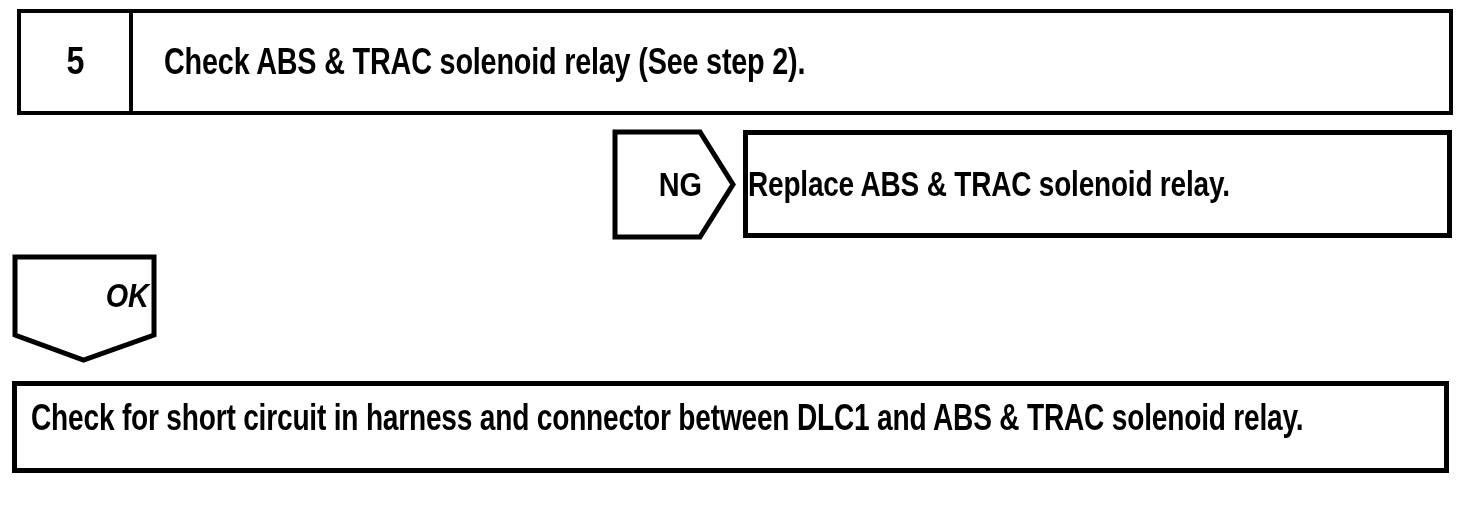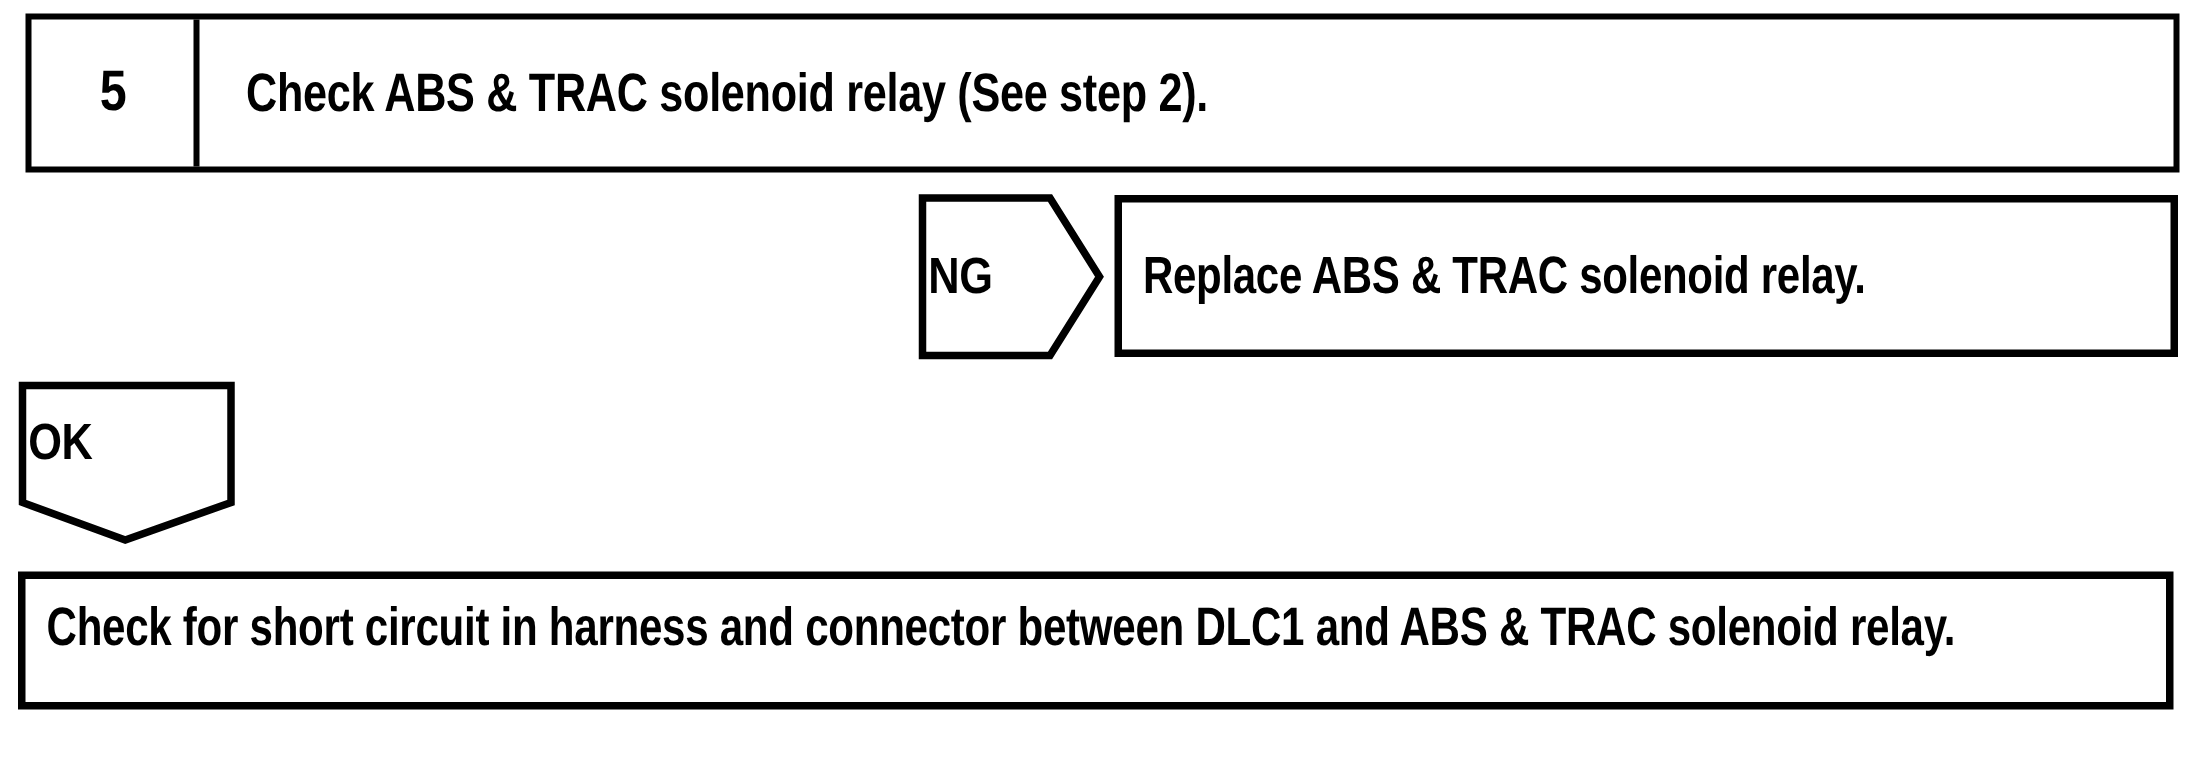--- a/index.html
+++ b/index.html
@@ -41,21 +41,20 @@
   }
   .step-text-cell {
     flex: 1;
     padding-left: 31px;
     display: flex;
     align-items: center;
   }
   .ng-action-box {
     left: 743px; top: 130px;
     width: 709px; height: 108px;
-    padding-left: 14px;
   }
   .result-box {
     left: 12px; top: 381px;
     width: 1437px; height: 92px;
     align-items: flex-start;
     padding-top: 12px;
     padding-left: 14px;
   }
   .t {
     white-space: nowrap;
@@ -94,29 +93,29 @@
   .shape polygon {
     fill: var(--paper, #ffffff);
     stroke: var(--ink, #000000);
     stroke-width: 5;
     stroke-linejoin: miter;
   }
   .shape-label {
     position: absolute;
     display: flex;
     align-items: center;
-    justify-content: flex-start;
+    justify-content: flex-end;
   }
   .ng-label {
     left: 615px; top: 132px;
     width: 90px; height: 105px;
   }
   .ok-label {
     left: 15px; top: 257px;
-    width: 137px; height: 78px;
+    width: 137px; height: 78px; font-style: italic;
   }
 </style>
 </head>
 <body>
 
 <div class="page">
 
   <div class="box step-box">
     <div class="step-num-cell">
       <span class="t t-number">5</span>

